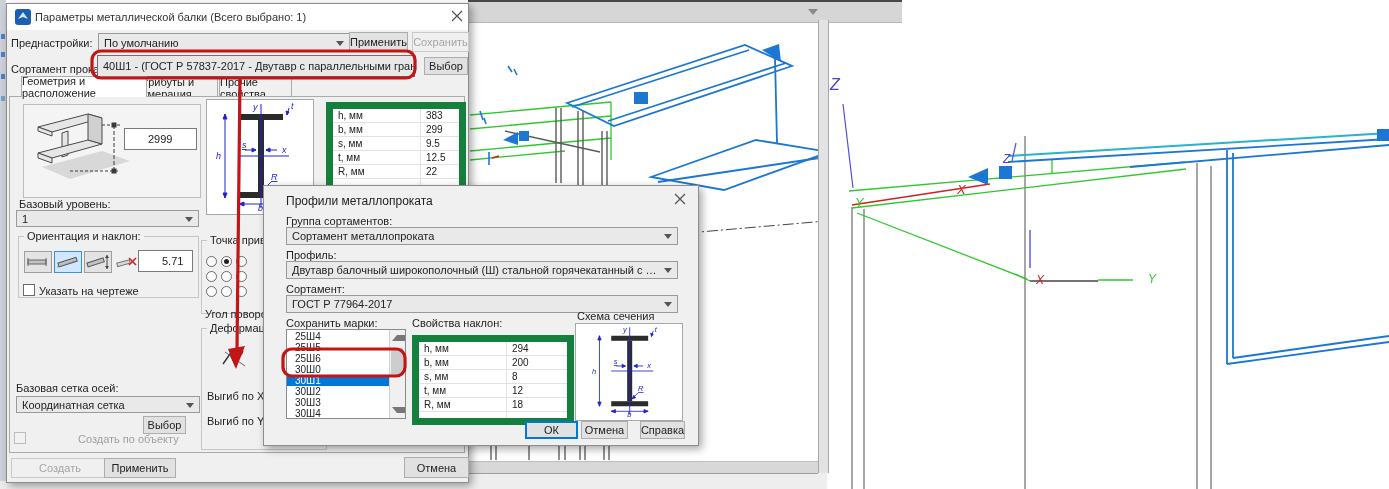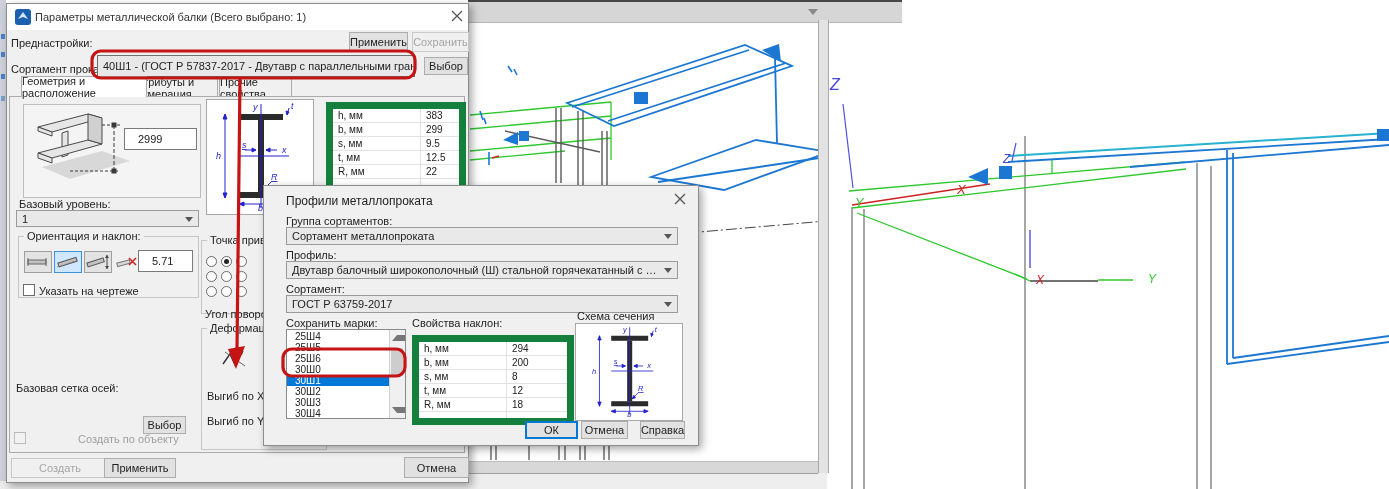--- a/index.html
+++ b/index.html
@@ -27,21 +27,21 @@
            display:flex;align-items:center;justify-content:center;box-sizing:border-box;cursor:pointer;}
   .win-btn.disabled{background:#f0f0f0;border-color:#c9c9c9;color:#a5a5a5;}
   .win-btn.focused{border:2px solid #0078d7;}
   .combo{position:absolute;background:#e9e9e9;border:1px solid #9a9a9a;box-sizing:border-box;
          display:flex;align-items:center;padding:0 18px 0 5px;font-size:11px;white-space:nowrap;overflow:hidden;cursor:pointer;}
   .combo .arr{position:absolute;right:5px;top:50%;margin-top:-2px;width:0;height:0;
               border-left:4px solid transparent;border-right:4px solid transparent;border-top:5px solid #555;}
   .field{position:absolute;background:#e8e8e8;border:1px solid #707070;box-sizing:border-box;
          display:flex;align-items:center;padding:0 5px;font-size:11px;white-space:nowrap;overflow:hidden;}
   .input{position:absolute;background:#fff;border:1px solid #7a7a7a;box-sizing:border-box;
-         display:flex;align-items:center;padding:0 13px;font-size:11px;}
+         display:flex;align-items:center;padding:0 23px;font-size:11px;}
   .lbl{position:absolute;font-size:11px;white-space:nowrap;}
   .lbl.dis{color:#a0a0a0;margin-left:48px;}
   .tab{position:absolute;top:74px;height:19px;background:#f0f0f0;border:1px solid #ababab;box-sizing:border-box;
        display:flex;align-items:center;justify-content:center;font-size:11px;cursor:pointer;}
   .tab.active{background:#fff;height:21px;top:72px;border-bottom:none;z-index:3;margin-left:12px;}
   .tabpage{position:absolute;left:2px;top:92px;width:456px;height:357px;border:1px solid #ababab;background:#f0f0f0;box-sizing:border-box;}
   .groupbox{position:absolute;border:1px solid #c6c6c6;box-sizing:border-box;}
   .groupbox .legend{position:absolute;top:-7px;left:5px;background:#f0f0f0;padding:0 3px;font-size:11px;white-space:nowrap;}
   .radio{position:absolute;width:11px;height:11px;border:1px solid #6a6a6a;border-radius:50%;background:#fff;box-sizing:border-box;cursor:pointer;}
   .radio.checked::after{content:"";position:absolute;left:2px;top:2px;width:5px;height:5px;border-radius:50%;background:#222;}
@@ -209,20 +209,24 @@
     </svg>
     <span class="title-text">Параметры металлической балки (Всего выбрано: 1)</span>
     <span class="close-btn" style="left:444px;top:6px">
       <svg width="12" height="12" viewBox="0 0 12 12">
           <path d="M1 1 L11 11 M11 1 L1 11" stroke="#555" stroke-width="1.3"></path>
         </svg>
     </span>
   </div>
 
   <span class="lbl" style="left:4px;top:33px">Преднастройки:</span>
+  <div class="combo" style="left:91px;top:29px;width:252px;height:19px">
+    <span>По умолчанию</span>
+    <span class="arr"></span>
+  </div>
   <div class="win-btn" style="left:342px;top:28px;width:59px;height:20px">Применить</div>
   <div class="win-btn disabled" style="left:405px;top:28px;width:57px;height:20px">Сохранить</div>
 
   <span class="lbl" style="left:4px;top:59px">Сортамент проката:</span>
   <div class="field" style="left:90px;top:51px;width:318px;height:22px">40Ш1 - (ГОСТ Р 57837-2017 - Двутавр с параллельными гранями полок)</div>
   <div class="win-btn" style="left:417px;top:53px;width:44px;height:18px">Выбор</div>
 
   <div class="tab active" style="left:2px;width:126px">Геометрия и расположение</div>
   <div class="tab" style="left:128px;width:83px">Атрибуты и нумерация</div>
   <div class="tab" style="left:212px;width:73px">Прочие свойства</div>
@@ -289,20 +293,24 @@
         <rect x="1" y="7" width="13" height="3.5" fill="#d8d8d8" stroke="#777"></rect>
       </g>
     <path d="M13 4 L20 11 M20 4 L13 11" stroke="#cc2222" stroke-width="1.5"></path>
   </svg>
   <div class="input" style="left:131px;top:246px;width:55px;height:22px">5.71</div>
 
   <span class="checkbox" style="left:16px;top:280px"></span>
   <span class="lbl" style="left:32px;top:281px">Указать на чертеже</span>
 
   <span class="lbl" style="left:9px;top:378px">Базовая сетка осей:</span>
+  <div class="combo" style="left:9px;top:392px;width:184px;height:17px">
+    <span>Координатная сетка</span>
+    <span class="arr"></span>
+  </div>
   <div class="win-btn" style="left:136px;top:412px;width:43px;height:18px">Выбор</div>
   <span class="checkbox dis" style="left:7px;top:428px"></span>
   <span class="lbl dis" style="left:23px;top:429px">Создать по объекту</span>
 
   <div class="win-btn disabled" style="left:4px;top:454px;width:98px;height:20px">Создать</div>
   <div class="win-btn" style="left:97px;top:454px;width:72px;height:20px">Применить</div>
   <div class="win-btn" style="left:397px;top:453px;width:65px;height:21px">Отмена</div>
 
   <div class="whitebox" style="left:199px;top:95px;width:106px;height:114px">
     <svg width="104" height="112" viewBox="0 0 100 112">
@@ -409,21 +417,21 @@
   </div>
 
   <span class="lbl" style="left:22px;top:63px">Профиль:</span>
   <div class="combo" style="left:22px;top:75px;width:392px;height:18px">
     <span style="overflow:hidden;text-overflow:ellipsis">Двутавр балочный широкополочный (Ш) стальной горячекатанный с параллельными гранями полок</span>
     <span class="arr"></span>
   </div>
 
   <span class="lbl" style="left:22px;top:97px">Сортамент:</span>
   <div class="combo" style="left:22px;top:109px;width:392px;height:18px">
-    <span>ГОСТ Р 63759-2017</span>
+    <span>ГОСТ Р 77964-2017</span>
     <span class="arr"></span>
   </div>
 
   <span class="lbl" style="left:22px;top:131px">Сохранить марки:</span>
   <div class="listbox" style="left:22px;top:143px;width:120px;height:90px">
     <div class="items">
       <div class="li">25Ш4</div>
       <div class="li">25Ш5</div>
       <div class="li">25Ш6</div>
       <div class="li">30Ш0</div>

